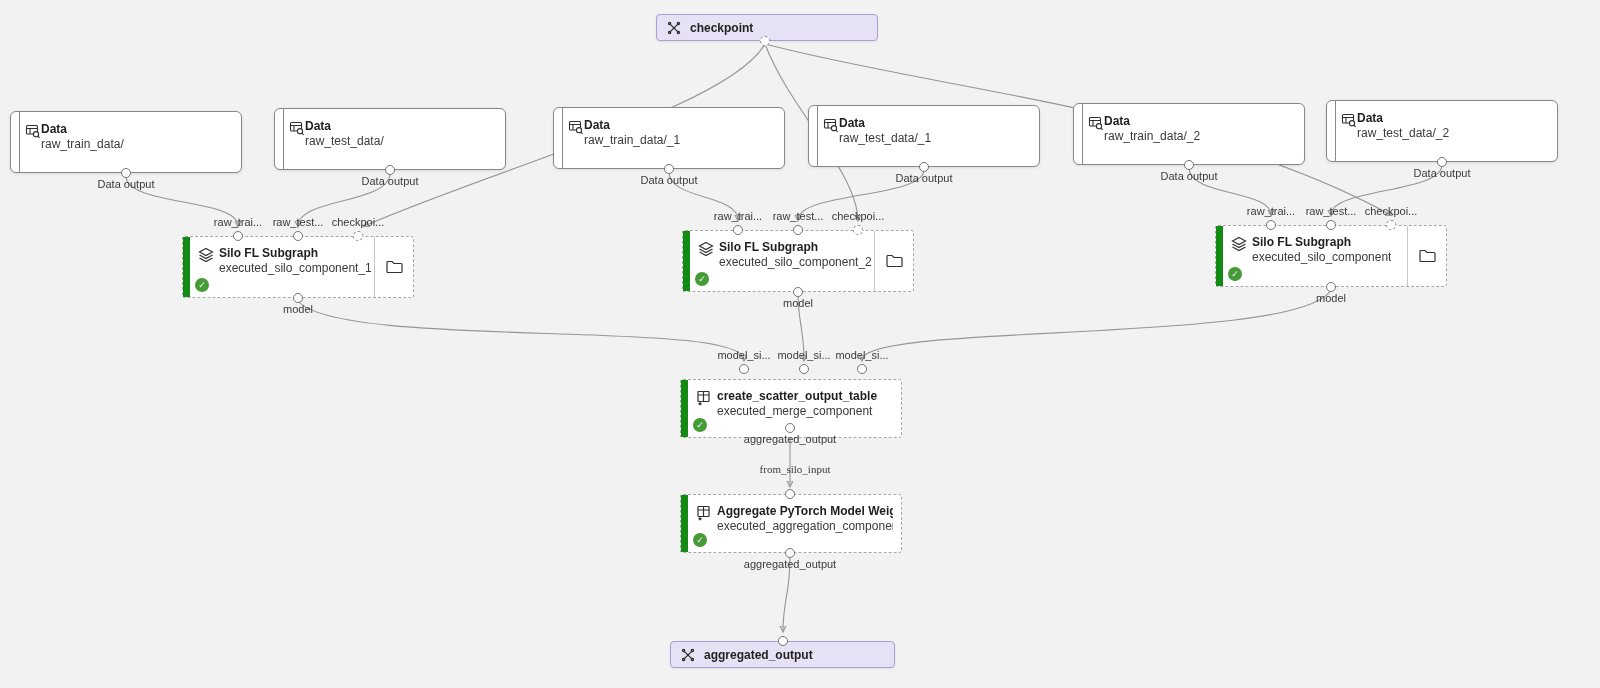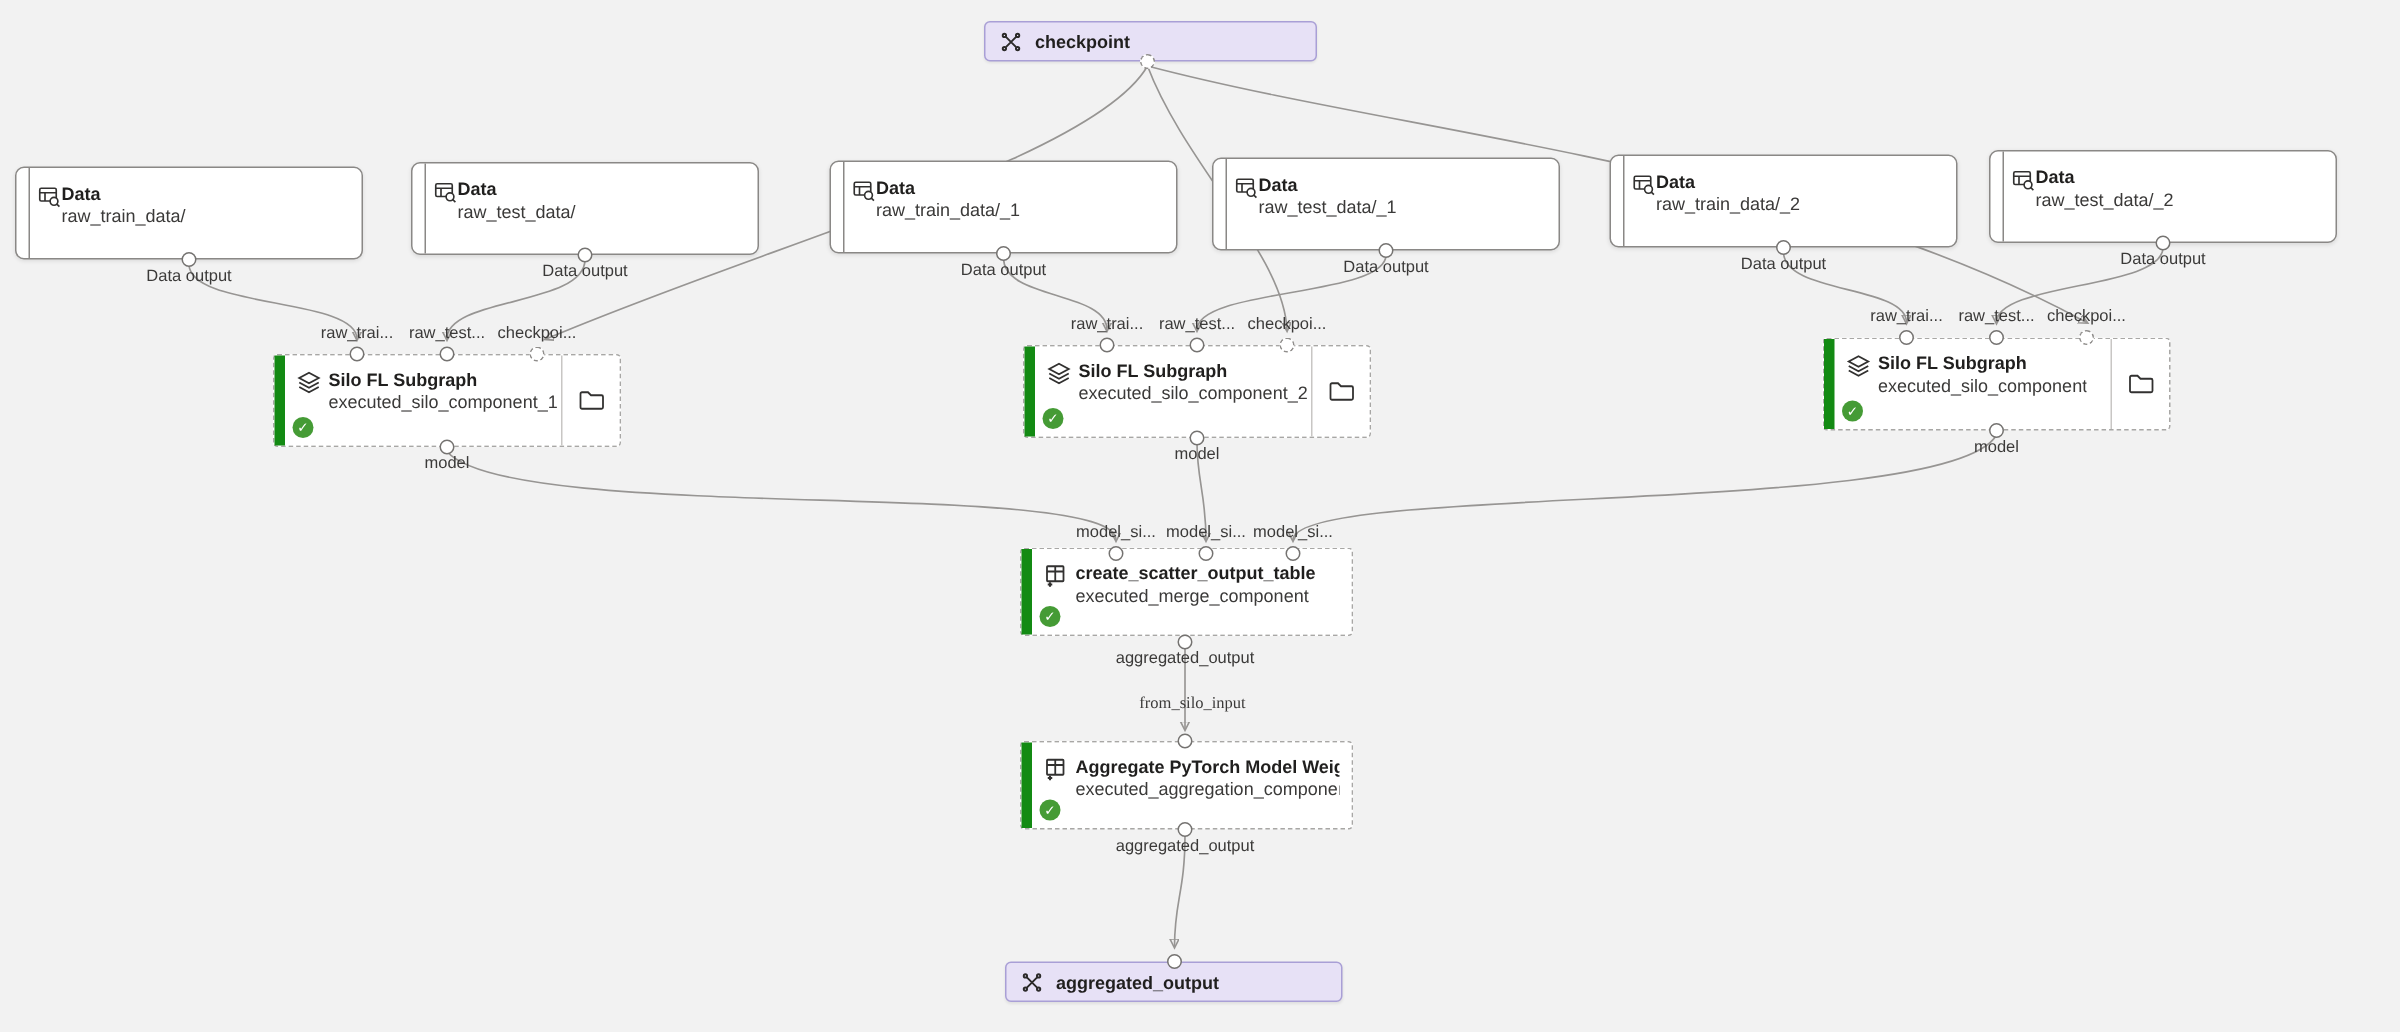--- a/index.html
+++ b/index.html
@@ -298,21 +298,21 @@
   </div>
   <span class="port" style="left:1266px;top:220px;"></span>
   <span class="port" style="left:1326px;top:220px;"></span>
   <span class="port dashed" style="left:1386px;top:220px;"></span>
   <span class="port" style="left:1326px;top:282px;"></span>
   <span class="plabel" style="left:1331px;top:292px;">model</span>
 
   <span class="plabel" style="left:744px;top:349px;">model_si...</span>
   <span class="plabel" style="left:804px;top:349px;">model_si...</span>
   <span class="plabel" style="left:862px;top:349px;">model_si...</span>
-  <div class="node exec-node proc" style="left:680px;top:365px;">
+  <div class="node exec-node proc" style="left:680px;top:379px;">
     <span class="gbar"></span>
     <span class="nicon">
       <svg class="gl" viewBox="0 0 16 16" fill="none" stroke="currentColor" stroke-width="1.2">
         <rect x="2" y="1.5" width="11" height="10" rx="0.5"></rect>
         <path d="M2,5 H13 M7.5,1.5 V11.5"></path>
         <path d="M4,12.2 V15.2 M2.5,13.7 H5.5" stroke-width="1.4"></path>
       </svg>
     </span>
     <span class="ntext">
       <span class="ntitle">create_scatter_output_table</span>

